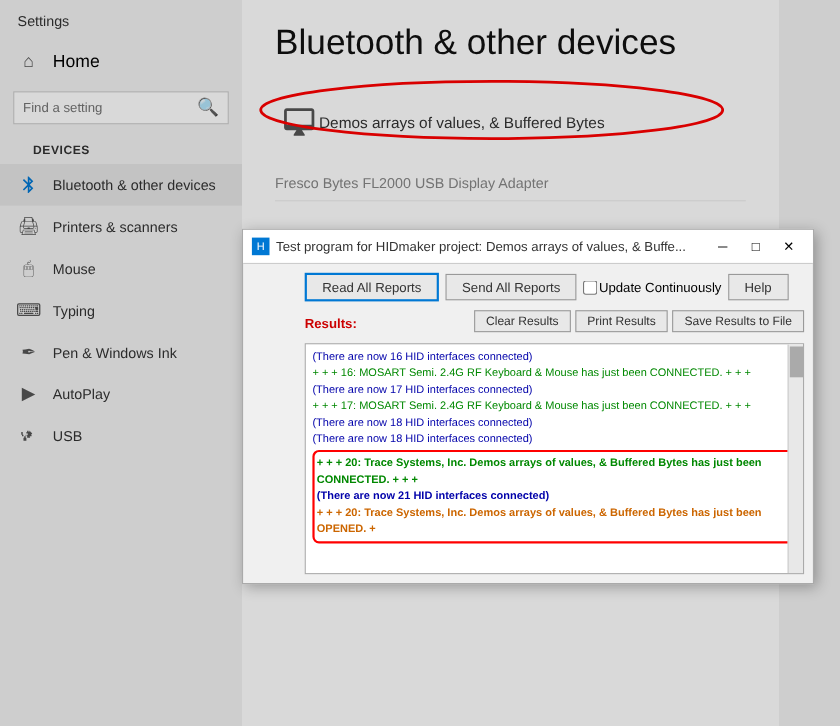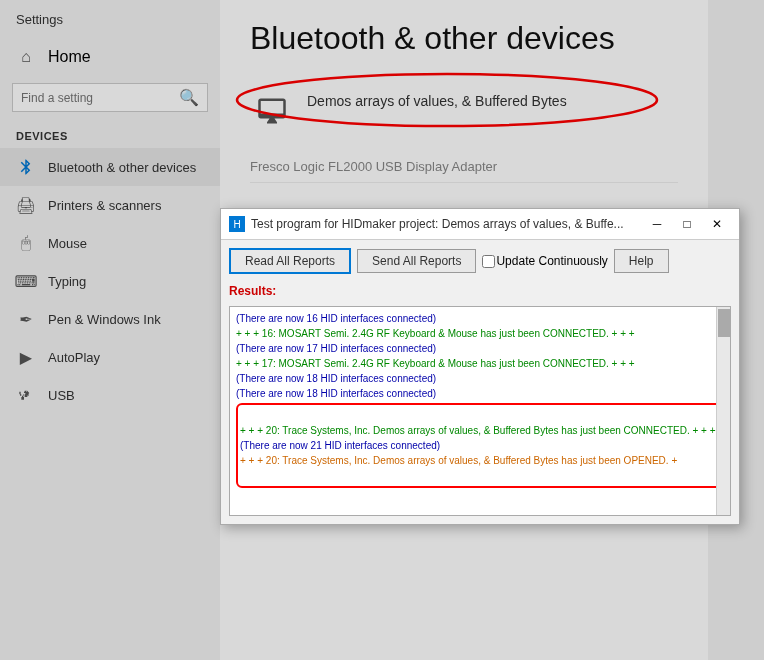--- a/index.html
+++ b/index.html
@@ -59,20 +59,21 @@
       background: transparent;
     }
 
     .sidebar-section-title {
       font-size: 11px;
       font-weight: 700;
       padding: 8px 16px 6px 16px;
       color: #333;
       text-transform: uppercase;
       letter-spacing: 0.5px;
+      margin-left: 14px;
     }
 
     .sidebar-item {
       display: flex;
       align-items: center;
       padding: 9px 16px;
       cursor: pointer;
       gap: 12px;
       font-size: 13px;
       color: #333;
@@ -109,21 +110,22 @@
       height: 36px;
       display: flex;
       align-items: center;
       justify-content: center;
     }
 
     
     .highlighted-device {
       position: relative;
       display: flex;
-      gap: 17px;
+      align-items: center;
+      gap: 0;
       padding: 10px 0;
     }
 
     .faded-device {
       font-size: 13px;
       color: #888;
       padding: 8px 0;
       border-bottom: 1px solid #eee;
     }
 
@@ -196,20 +198,21 @@
       align-items: center;
       justify-content: center;
       font-size: 12px;
       cursor: pointer;
       background: transparent;
       border: none;
     }
 
     .modal-body {
       padding: 8px;
+      margin-left: 48px;
     }
 
     .modal-toolbar {
       display: flex;
       align-items: center;
       gap: 6px;
       margin-bottom: 8px;
     }
 
     .modal-action-btn {
@@ -266,22 +269,23 @@
       line-height: 1.5;
       position: relative;
     }
 
     .results-line { display: block; }
 
     
     .results-highlight-box {
       border: 2px solid red;
       border-radius: 6px;
-      padding: 18px 2px;
+      padding: 3px 2px;
       margin: 2px 0;
+      font-weight: bold;
     }
 
     
     .icon-bluetooth {
       color: #0078d4;
     }
   </style>
 </head>
 <body>
 
@@ -358,21 +362,21 @@
         </div>
         <div style="font-size:14px;color:#333;">Demos arrays of values, &amp; Buffered Bytes</div>
       </div>
 
       <svg style="position:absolute;top:-6px;left:-18px;width:430px;height:58px;pointer-events:none;" viewBox="0 0 430 58">
         <ellipse cx="215" cy="29" rx="210" ry="26" fill="none" stroke="red" stroke-width="2.5"></ellipse>
       </svg>
     </div>
 
     <div class="faded-device">
-      <span>Fresco Logic FL2000 USB Display Adapter</span>
+      <span>Fresco Bytes FL2000 USB Display Adapter</span>
     </div>
 
     <div class="device-list-below">
       <div class="device-entry-row">
         <div class="device-icon">
           <svg width="28" height="28" viewBox="0 0 24 24" fill="#555">
               <path d="M21 2H3c-1.1 0-2 .9-2 2v12c0 1.1.9 2 2 2h7l-2 3v1h8v-1l-2-3h7c1.1 0 2-.9 2-2V4c0-1.1-.9-2-2-2zm0 12H3V4h18v10z"></path>
             </svg>
         </div>
         <div style="font-size:14px;color:#333;">NV Surround</div>
@@ -414,20 +418,25 @@
       <button class="modal-action-btn">Send All Reports</button>
       <div class="modal-checkbox-row">
         <input type="checkbox" style="">
         <span>Update Continuously</span>
       </div>
       <button class="modal-action-btn">Help</button>
     </div>
 
     <div style="display:flex;align-items:center;justify-content:space-between;margin-bottom:4px;">
       <span class="modal-results-label">Results:</span>
+      <div class="modal-results-toolbar">
+        <button class="results-btn">Clear Results</button>
+        <button class="results-btn">Print Results</button>
+        <button class="results-btn">Save Results to File</button>
+      </div>
     </div>
 
     <div class="results-area" id="results-area">
 
     <span class="results-line" style="color: rgb(0, 0, 170);">(There are now 16 HID interfaces connected)</span>
         <span class="results-line" style="color: rgb(0, 136, 0);">+ + + 16: MOSART Semi. 2.4G RF Keyboard &amp; Mouse has just been CONNECTED. + + +</span>
         <span class="results-line" style="color: rgb(0, 0, 170);">(There are now 17 HID interfaces connected)</span>
         <span class="results-line" style="color: rgb(0, 136, 0);">+ + + 17: MOSART Semi. 2.4G RF Keyboard &amp; Mouse has just been CONNECTED. + + +</span>
         <span class="results-line" style="color: rgb(0, 0, 170);">(There are now 18 HID interfaces connected)</span>
         <span class="results-line" style="color: rgb(0, 0, 170);">(There are now 18 HID interfaces connected)</span>

